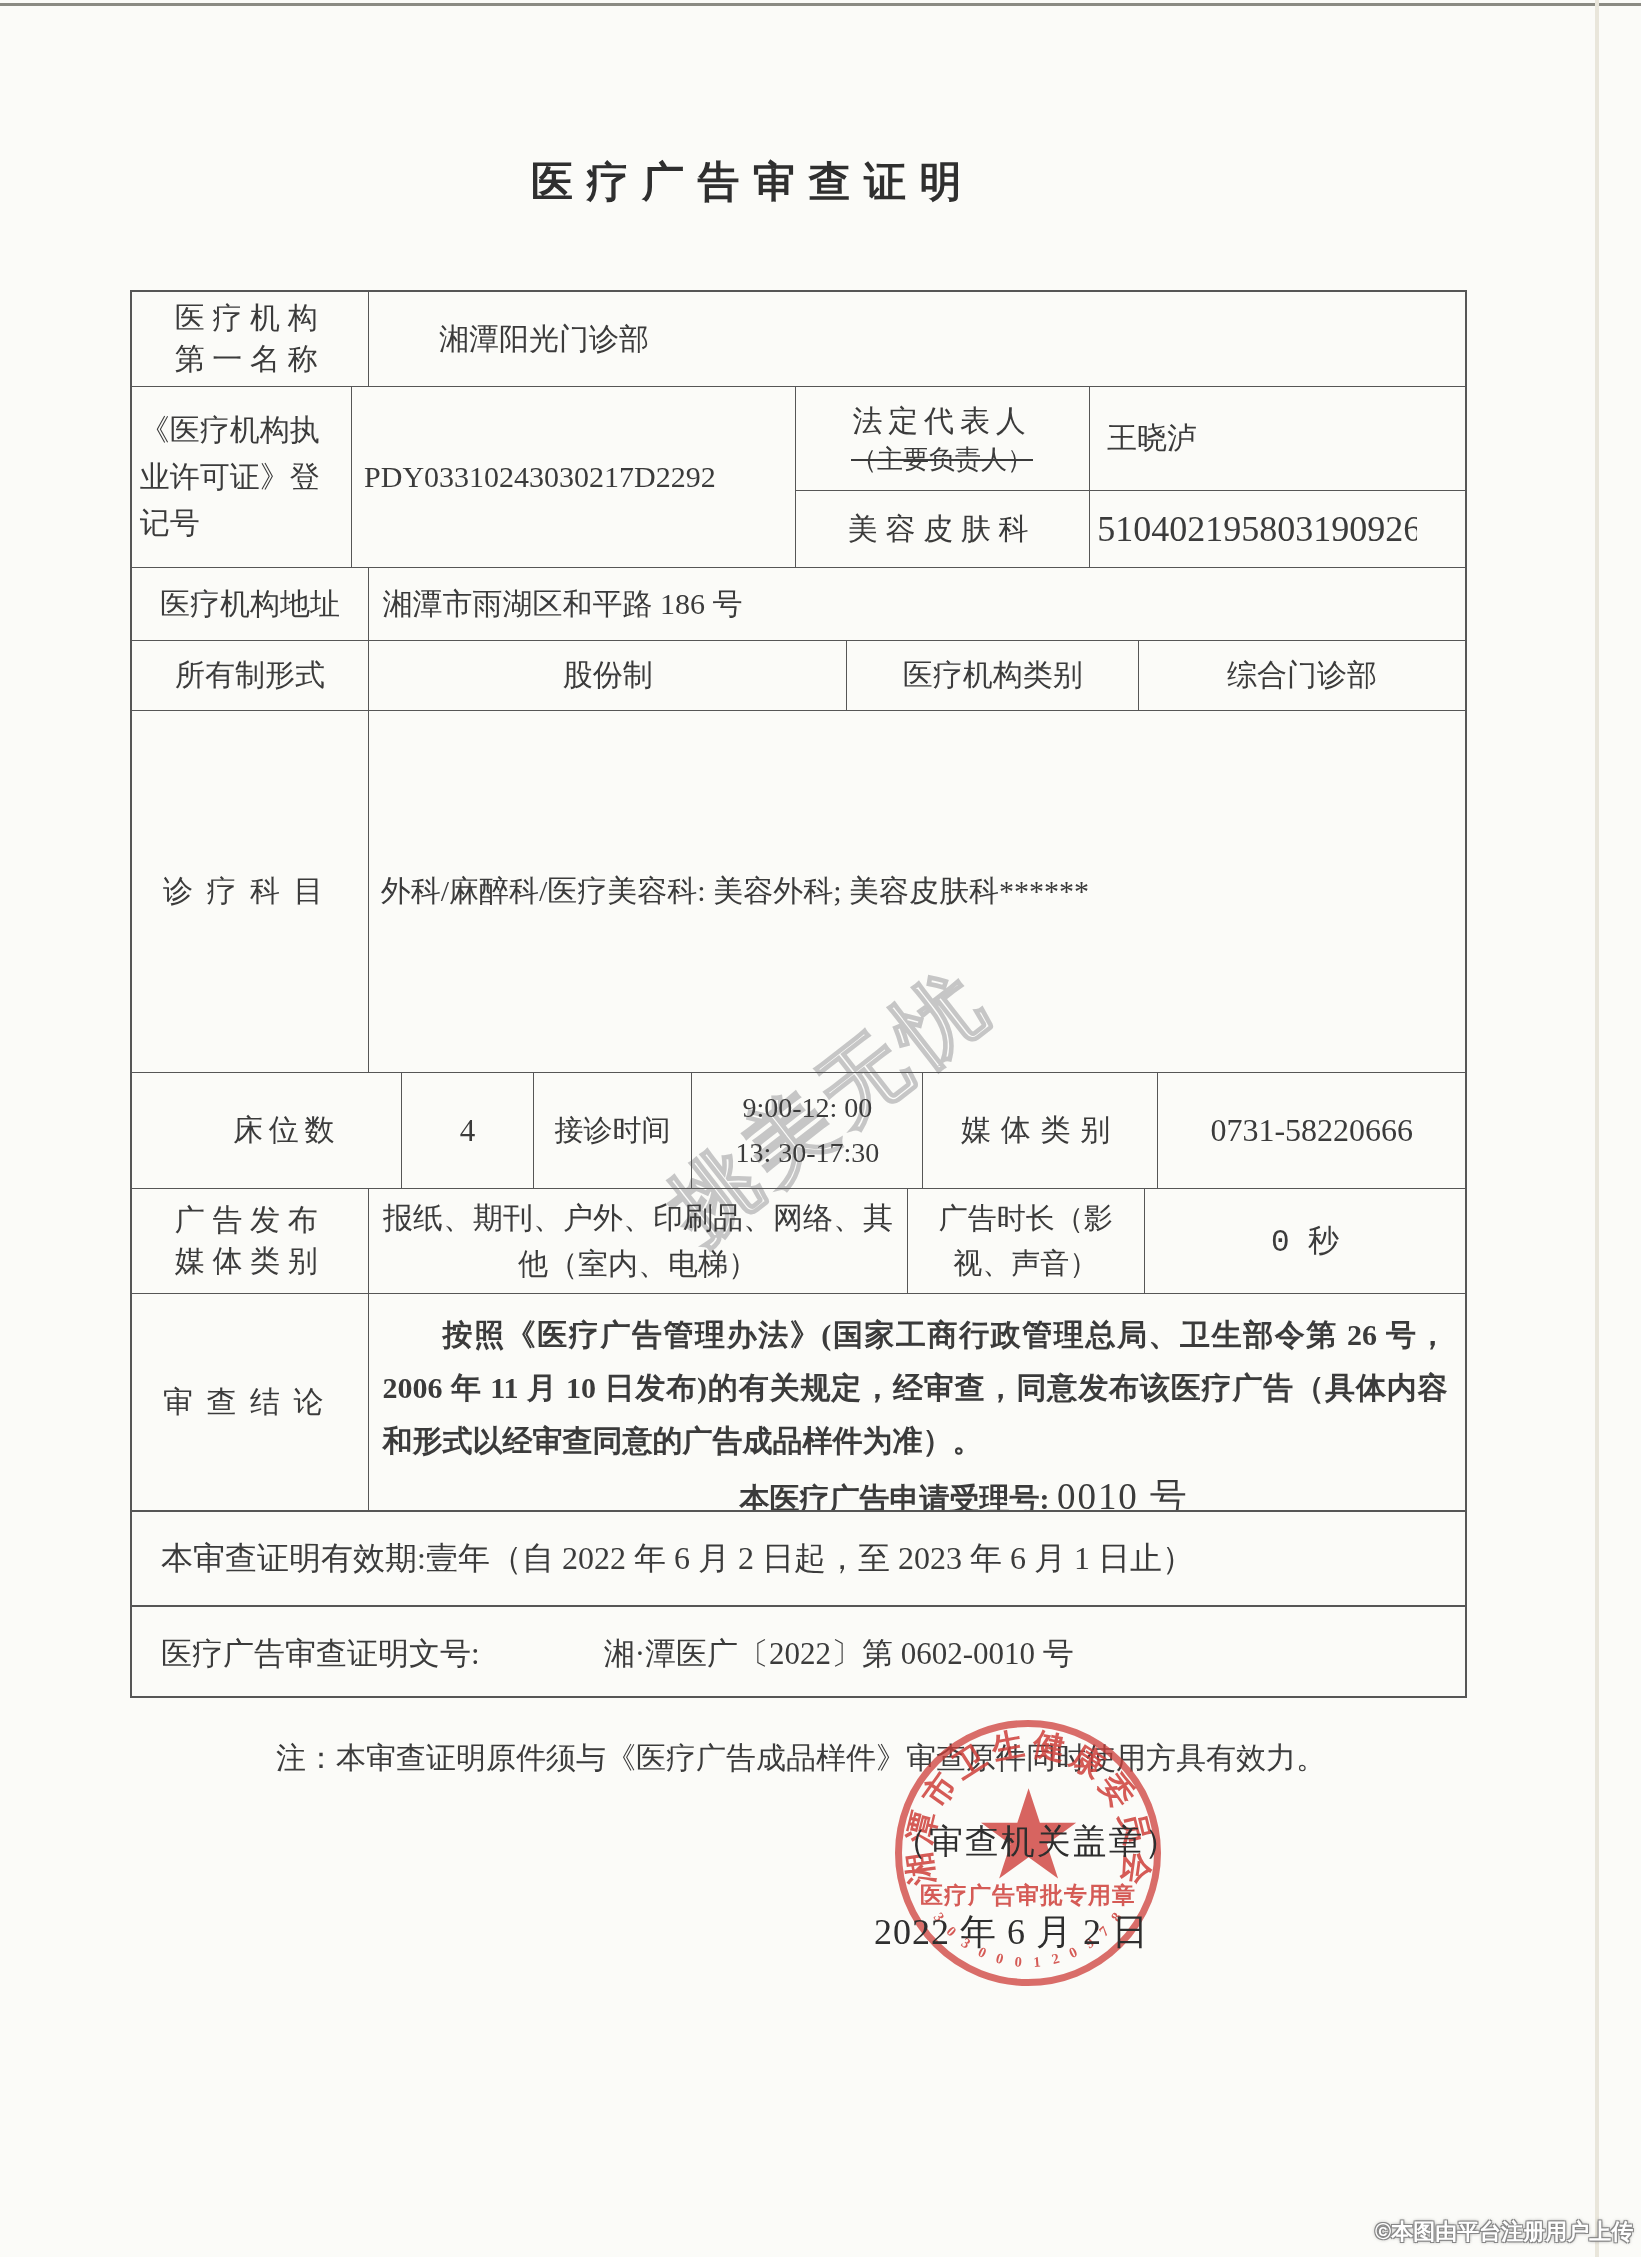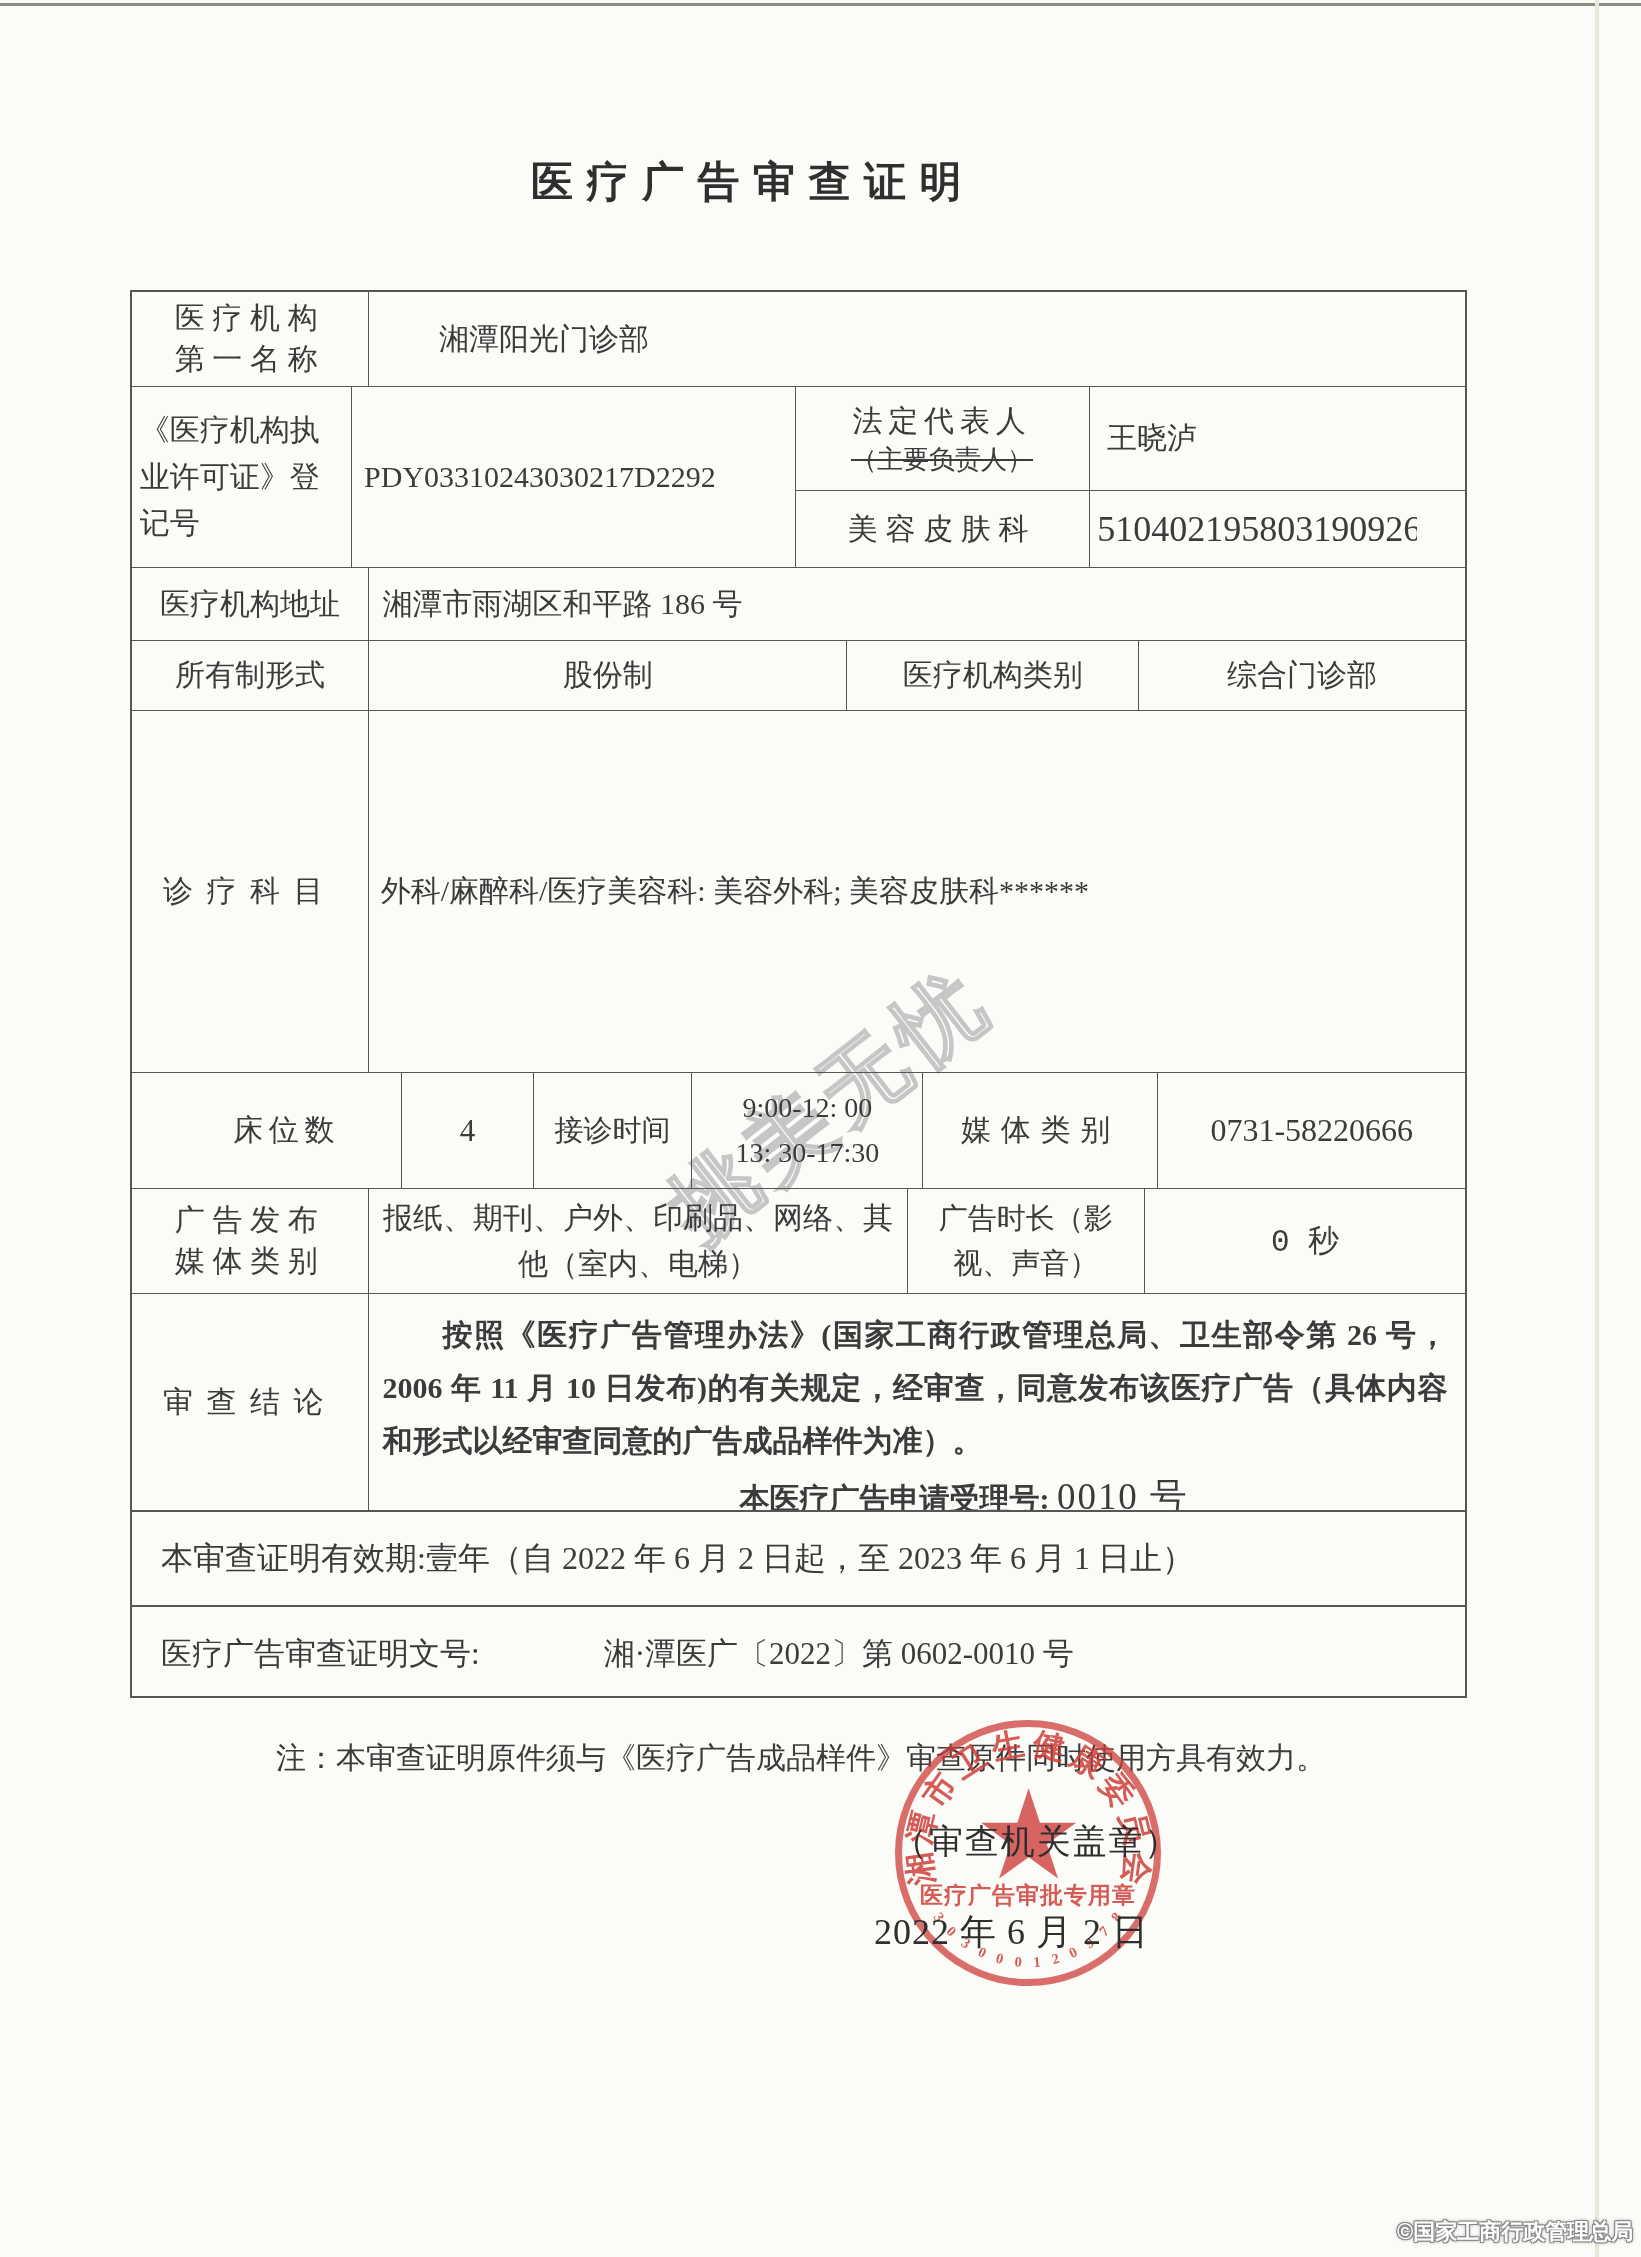--- a/index.html
+++ b/index.html
@@ -232,14 +232,14 @@
       <span class="arcd" style="transform: rotate(-24.5455deg) translateY(110px);">0</span>
       <span class="arcd" style="transform: rotate(-34.3636deg) translateY(110px);">9</span>
       <span class="arcd" style="transform: rotate(-44.1818deg) translateY(110px);">7</span>
       <span class="arcd" style="transform: rotate(-54deg) translateY(110px);">8</span>
     </div>
 </div>
 
 <div class="seal-caption">（审查机关盖章）</div>
 <div class="issue-date">2022 年 6 月 2 日</div>
 
-<div class="credit">©国家工商行政管理总局</div>
+<div class="credit">©本图由平台注册用户上传</div>
 
 
 </body></html>

